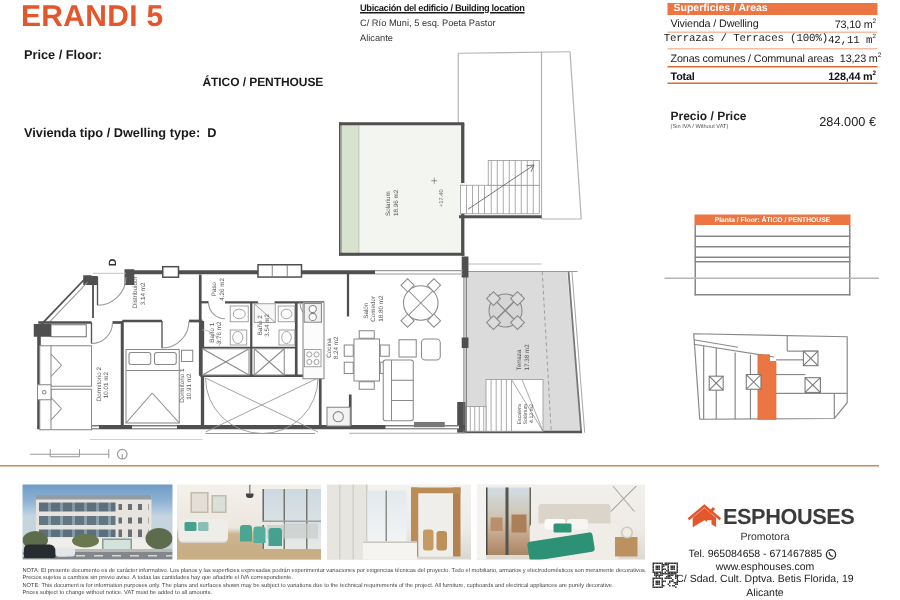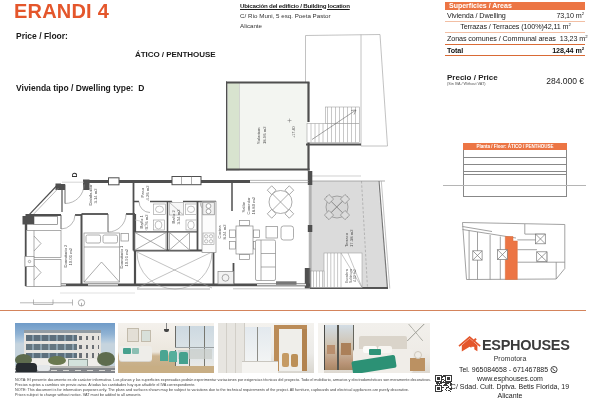--- a/index.html
+++ b/index.html
@@ -3,21 +3,21 @@
 <meta charset="utf-8">
 <style>
   html,body{margin:0;padding:0;}
   body{width:600px;height:400px;background:#fff;font-family:"Liberation Sans",sans-serif;overflow:hidden;position:relative;}
   .abs{position:absolute;}
   sup{font-size:60%;vertical-align:super;}
 </style>
 </head>
 <body>
 
-<div class="abs" style="left:14px;top:0px;font-size:20px;font-weight:bold;color:#e4562b;letter-spacing:0.2px;">ERANDI 4</div>
+<div class="abs" style="left:14px;top:0px;font-size:20px;font-weight:bold;color:#e4562b;letter-spacing:0.2px;">ERANDI 5</div>
 
 <div class="abs" style="left:16px;top:31px;font-size:8.5px;font-weight:bold;color:#1a1a1a;">Price / Floor:</div>
 
 <div class="abs" style="left:135px;top:31.5px;font-size:8px;letter-spacing:-0.05px;font-weight:bold;color:#1a1a1a;margin-top:18px;">ÁTICO / PENTHOUSE</div>
 
 <div class="abs" style="left:16px;top:47px;font-size:8.5px;font-weight:bold;color:#1a1a1a;margin-top:36px;">Vivienda tipo / Dwelling type:&nbsp;&nbsp;D</div>
 
 <div class="abs" style="left:240px;top:1.5px;font-size:6.2px;letter-spacing:-0.22px;font-weight:bold;color:#1a1a1a;text-decoration:underline;">Ubicación del edificio / Building location</div>
 
 <div class="abs" style="left:240px;top:11.5px;font-size:6.2px;color:#333;">C/ Río Muni, 5 esq. Poeta Pastor</div>
@@ -26,21 +26,21 @@
 
 <div class="abs" style="left:445px;top:2px;width:140px;">
 
   <div style="background:#ec7544;color:#fff;font-size:7px;font-weight:bold;height:8px;line-height:8px;padding-left:4px;">Superficies / Areas</div>
 
   <div style="display:flex;justify-content:space-between;font-size:7.2px;letter-spacing:-0.1px;color:#222;padding:0.8px 1px 0.4px 2px;border-bottom:0.5px solid #f2bfa4;white-space:nowrap;">
       <span>Vivienda / Dwelling</span>
       <span>73,10 m<sup>2</sup></span>
     </div>
 
-  <div style="display:flex;justify-content:center;font-size:7.2px;letter-spacing:-0.1px;color:#222;padding:0.8px 1px 0.4px 2px;border-bottom:0.5px solid #f2bfa4;white-space:nowrap;">
+  <div style="display:flex;justify-content:flex-end;font-size:7.2px;letter-spacing:-0.1px;color:#222;padding:0.8px 1px 0.4px 2px;border-bottom:0.5px solid #f2bfa4;white-space:nowrap;font-family:Liberation Mono, monospace;">
       <span>Terrazas / Terraces (100%)</span>
       <span>42,11 m<sup>2</sup></span>
     </div>
 
   <div style="display:flex;justify-content:space-between;font-size:7.2px;letter-spacing:-0.1px;color:#222;padding:0.8px 1px 0.4px 2px;border-bottom:1.2px solid #d96a35;white-space:nowrap;">
       <span style="margin-right:4px;">Zonas comunes / Communal areas</span>
       <span>13,23 m<sup>2</sup></span>
     </div>
 
   <div style="display:flex;justify-content:space-between;font-size:7.2px;letter-spacing:-0.1px;font-weight:bold;color:#111;padding:0.8px 1px 0.4px 2px;border-bottom:1.2px solid #d96a35;white-space:nowrap;">

